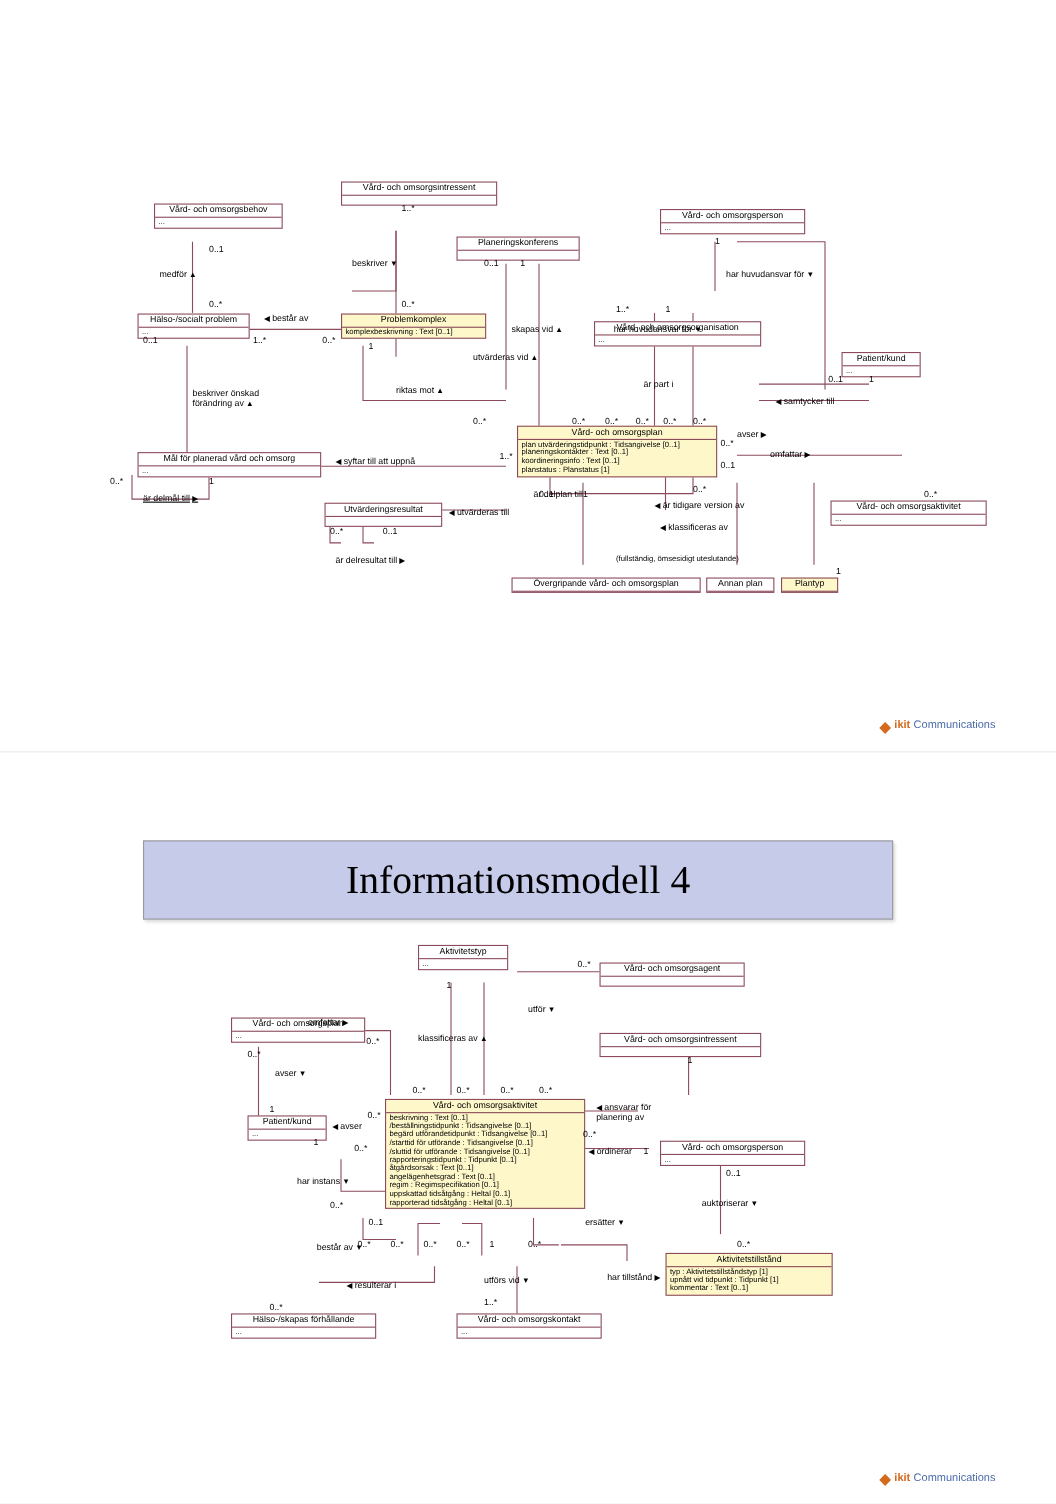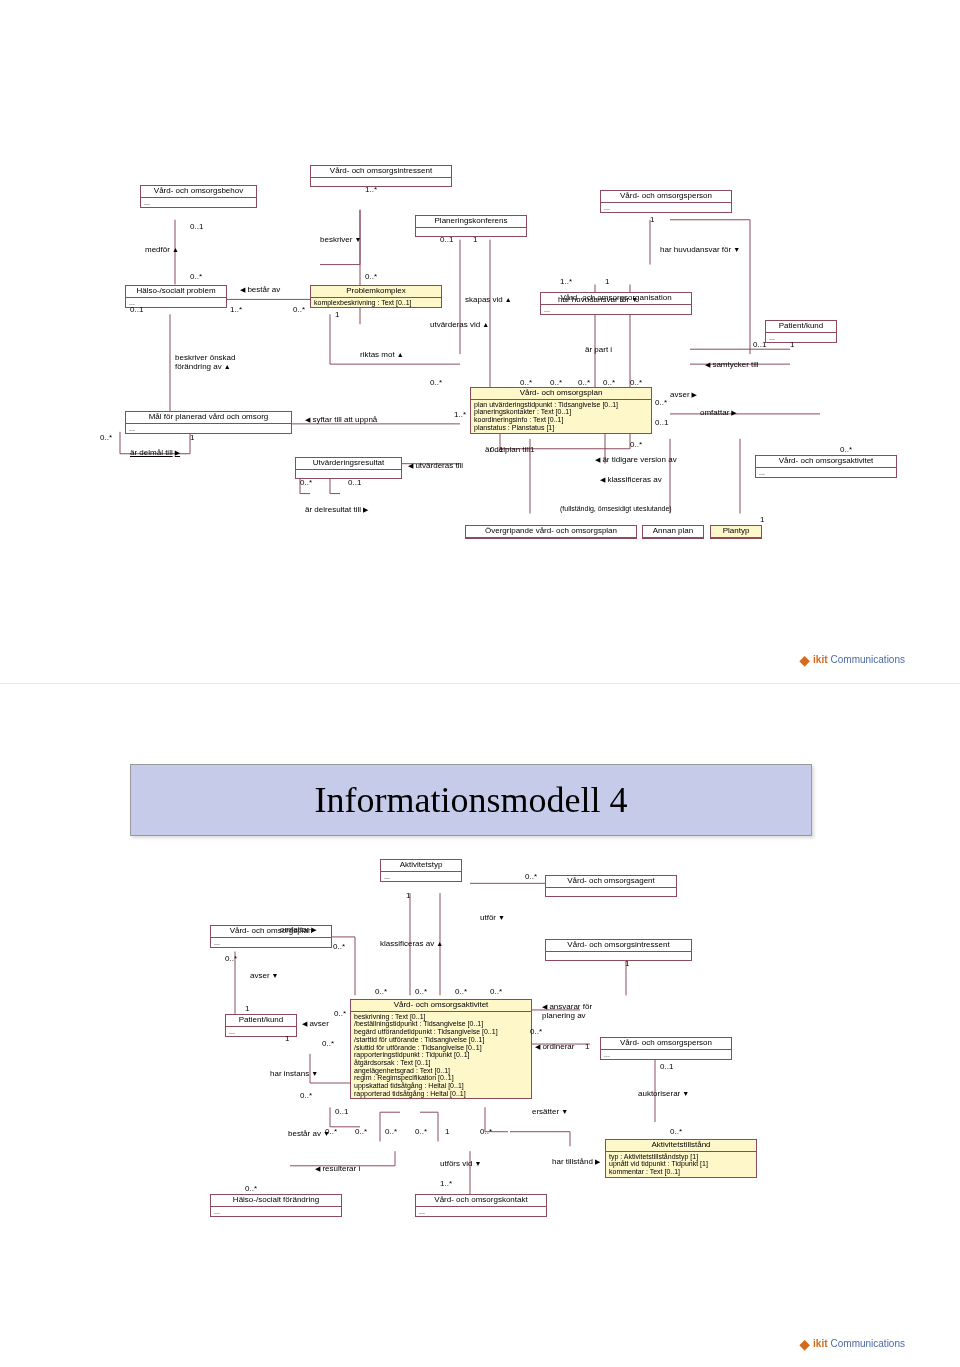--- a/index.html
+++ b/index.html
@@ -262,21 +262,21 @@
       <div class="hdr">Vård- och omsorgsperson</div>
       <div class="body">...</div>
     </div>
     <div class="class-box yellow" style="left:575px;top:280px;width:150px;">
       <div class="hdr">Aktivitetstillstånd</div>
       <div class="body" style="white-space:pre-line;">typ : Aktivitetstillståndstyp [1]
 upnått vid tidpunkt : Tidpunkt [1]
 kommentar : Text [0..1]</div>
     </div>
     <div class="class-box" style="left:180px;top:335px;width:130px;">
-      <div class="hdr">Hälso-/socialt förändring</div>
+      <div class="hdr">Hälso-/skapas förhållande</div>
       <div class="body">...</div>
     </div>
     <div class="class-box" style="left:385px;top:335px;width:130px;">
       <div class="hdr">Vård- och omsorgskontakt</div>
       <div class="body">...</div>
     </div>
 
     <div class="label arrow-r" style="left:250px;top:66px;">omfattar</div>
     <div class="label arrow-d" style="left:450px;top:54px;">utför</div>
     <div class="label arrow-u" style="left:350px;top:80px;">klassificeras av</div>

